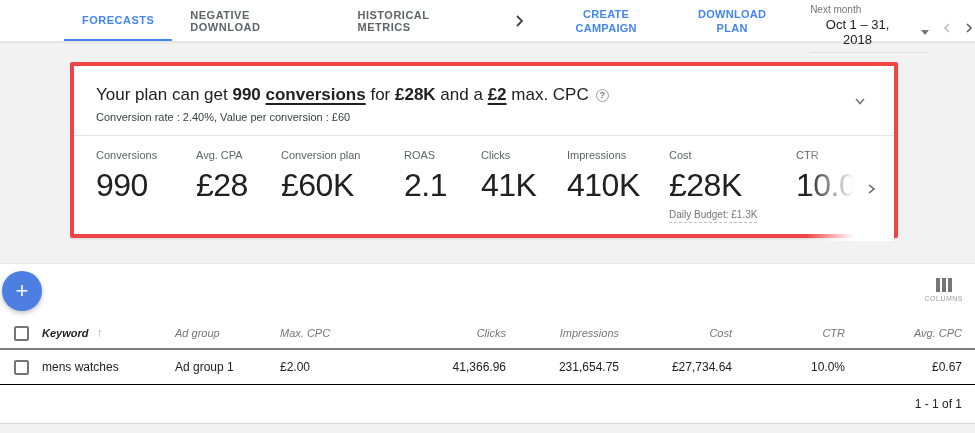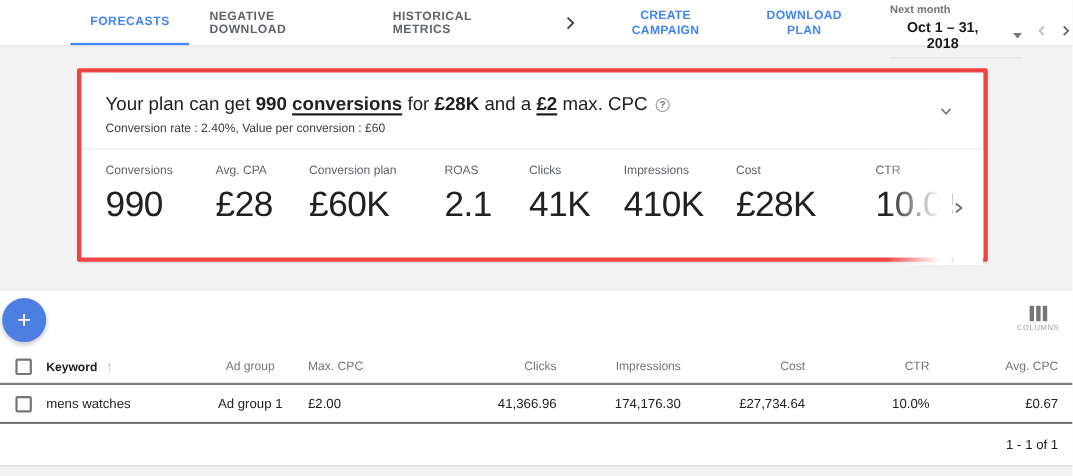--- a/index.html
+++ b/index.html
@@ -11,21 +11,21 @@
     border-bottom:1px solid #e4e4e4; box-shadow:0 1px 2px rgba(0,0,0,.06); position:relative; }
   .tabs { display:flex; margin-left:64px; align-items:stretch; }
   .tab { display:flex; align-items:center; padding:0 18px; font-size:11px; font-weight:bold;
     letter-spacing:.5px; color:#5f6368; cursor:pointer; }
   .tab.active { color:#4285f4; border-bottom:2px solid #4285f4;text-align:center; }
   .tabs-more { display:flex; align-items:center; margin-left:10px; }
   .top-actions { display:flex; align-items:center; gap:50px; margin-left:42px; }
   .top-action { width:76px; text-align:center; font-size:11px; font-weight:bold;
     letter-spacing:.3px; line-height:14px; color:#4285f4; cursor:pointer; }
   .date-picker { margin-left:40px; padding-top:4px; display:flex; }
-  .date-main { display:flex; flex-direction:column;font-weight:bold; }
+  .date-main { display:flex; flex-direction:column; }
   .date-label { font-size:10px; color:#757575; margin-bottom:2px; }
   .date-field { display:flex; align-items:center; gap:14px; padding-bottom:5px;
     border-bottom:1px solid #e0e0e0; min-width:118px; }
   .date-value { font-size:13px; color:#1b1b1b;text-align:center; }
   .caret-down { width:0; height:0; border-left:4px solid transparent; border-right:4px solid transparent;
     border-top:5px solid #757575; margin-left:2px; }
   .date-nav { display:flex; align-items:center; gap:10px; margin-left:12px; padding-top:10px; }
 
   
   .summary-area { height:221px; background:#f2f2f2; padding:20px 77px 0 70px; }
@@ -64,25 +64,25 @@
   .columns-btn { position:absolute; right:12px; top:14px; display:flex; flex-direction:column;
     align-items:center; cursor:pointer; }
   .columns-icon { display:flex; gap:2px; height:14px; margin-bottom:3px; }
   .columns-icon span { width:4px; background:#757575; }
   .columns-label { font-size:7px; letter-spacing:.5px; color:#9e9e9e; }
 
   .trow { display:flex; align-items:center; }
   .thead { height:32px; border-bottom:2px solid #7c7c7c; }
   .tbody-row { height:35px; border-bottom:1px solid #000000; }
   .cell { font-size:12px; color:#212121; white-space:nowrap; }
-  .hcell { font-size:11px; color:#757575; }
+  .hcell { font-size:11px; color:#757575;font-style:italic; }
   .hcell.kw { color:#212121; font-weight:bold; }
   .col-check { width:42px; display:flex; justify-content:center; }
   .col-keyword { width:133px; }
-  .col-adgroup { width:105px;text-align:center; }
+  .col-adgroup { width:105px; }
   .col-maxcpc { width:120px; }
   .col-clicks { width:110px; text-align:right; padding-right:4px; }
   .col-impr { width:115px; text-align:right; padding-right:6px; }
   .col-cost { width:115px; text-align:right; padding-right:8px; }
   .col-ctr { width:110px; text-align:right; padding-right:5px; }
   .col-avgcpc { flex:1; text-align:right; padding-right:13px; }
   .checkbox { width:15px; height:15px; border:2px solid #757575; border-radius:2px; background:#fff; cursor:pointer; }
   .sort-arrow { color:#b0b0b0; font-size:12px; margin-left:8px; font-weight:normal; }
 
   .pagination { height:38px; display:flex; align-items:center; justify-content:flex-end;
@@ -174,20 +174,21 @@
         <div class="metric-label">Clicks</div>
         <div class="metric-value">41K</div>
       </div>
       <div class="metric m-impr">
         <div class="metric-label">Impressions</div>
         <div class="metric-value">410K</div>
       </div>
       <div class="metric m-cost">
         <div class="metric-label">Cost</div>
         <div class="metric-value">£28K</div>
+        <div><span class="metric-note">Daily Budget: £1.3K</span></div>
       </div>
       <div class="metric m-ctr">
         <div class="metric-label">CTR</div>
         <div class="metric-value">10.0%</div>
       </div>
       <div class="metrics-fade"></div>
       <div class="metrics-scroll">
         <span>
           <svg class="ic" width="12" height="16" viewBox="0 0 12 16">
               <polyline points="3,4 8,8 3,12" fill="none" stroke="#616161" stroke-width="1.5"></polyline>
@@ -230,21 +231,21 @@
   </div>
 
   <div class="trow tbody-row">
     <div class="col-check">
       <div class="checkbox"></div>
     </div>
     <div class="cell col-keyword">mens watches</div>
     <div class="cell col-adgroup">Ad group 1</div>
     <div class="cell col-maxcpc">£2.00</div>
     <div class="cell col-clicks">41,366.96</div>
-    <div class="cell col-impr">174,176.30</div>
+    <div class="cell col-impr">231,654.75</div>
     <div class="cell col-cost">£27,734.64</div>
     <div class="cell col-ctr">10.0%</div>
     <div class="cell col-avgcpc">£0.67</div>
   </div>
 
   <div class="pagination">1 - 1 of 1</div>
 
   <div class="footer-strip"></div>
 </section>
 

